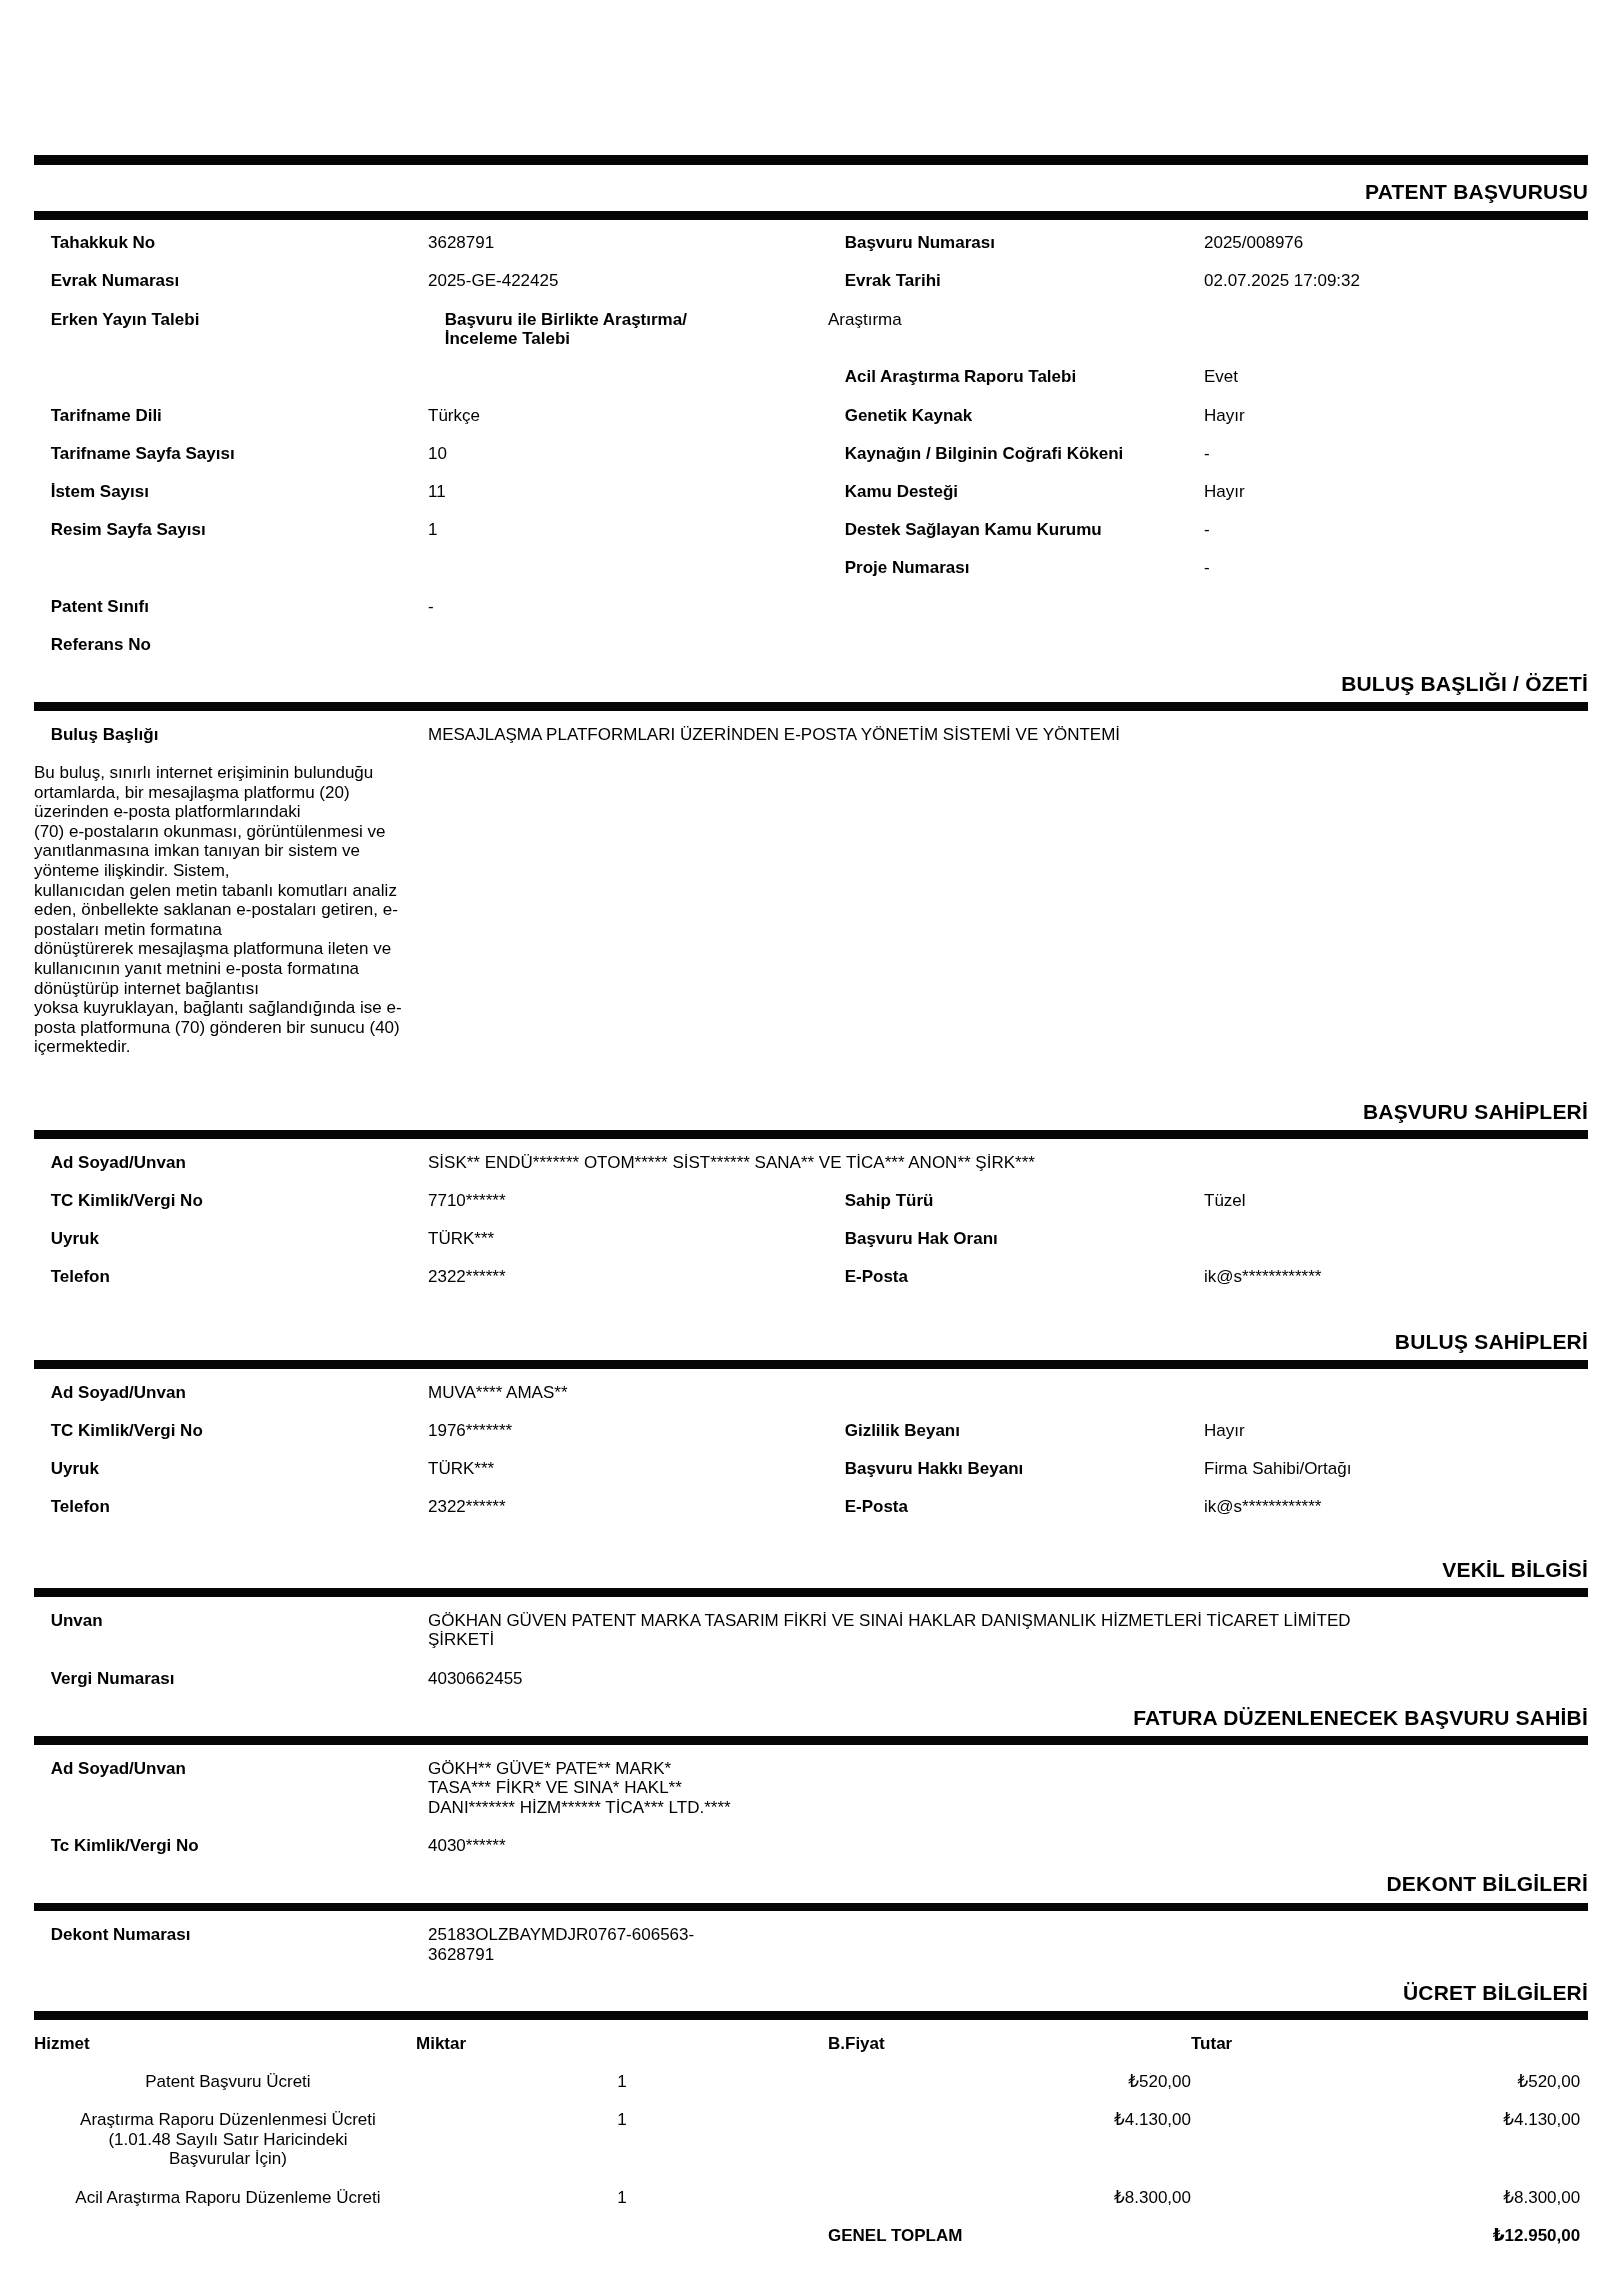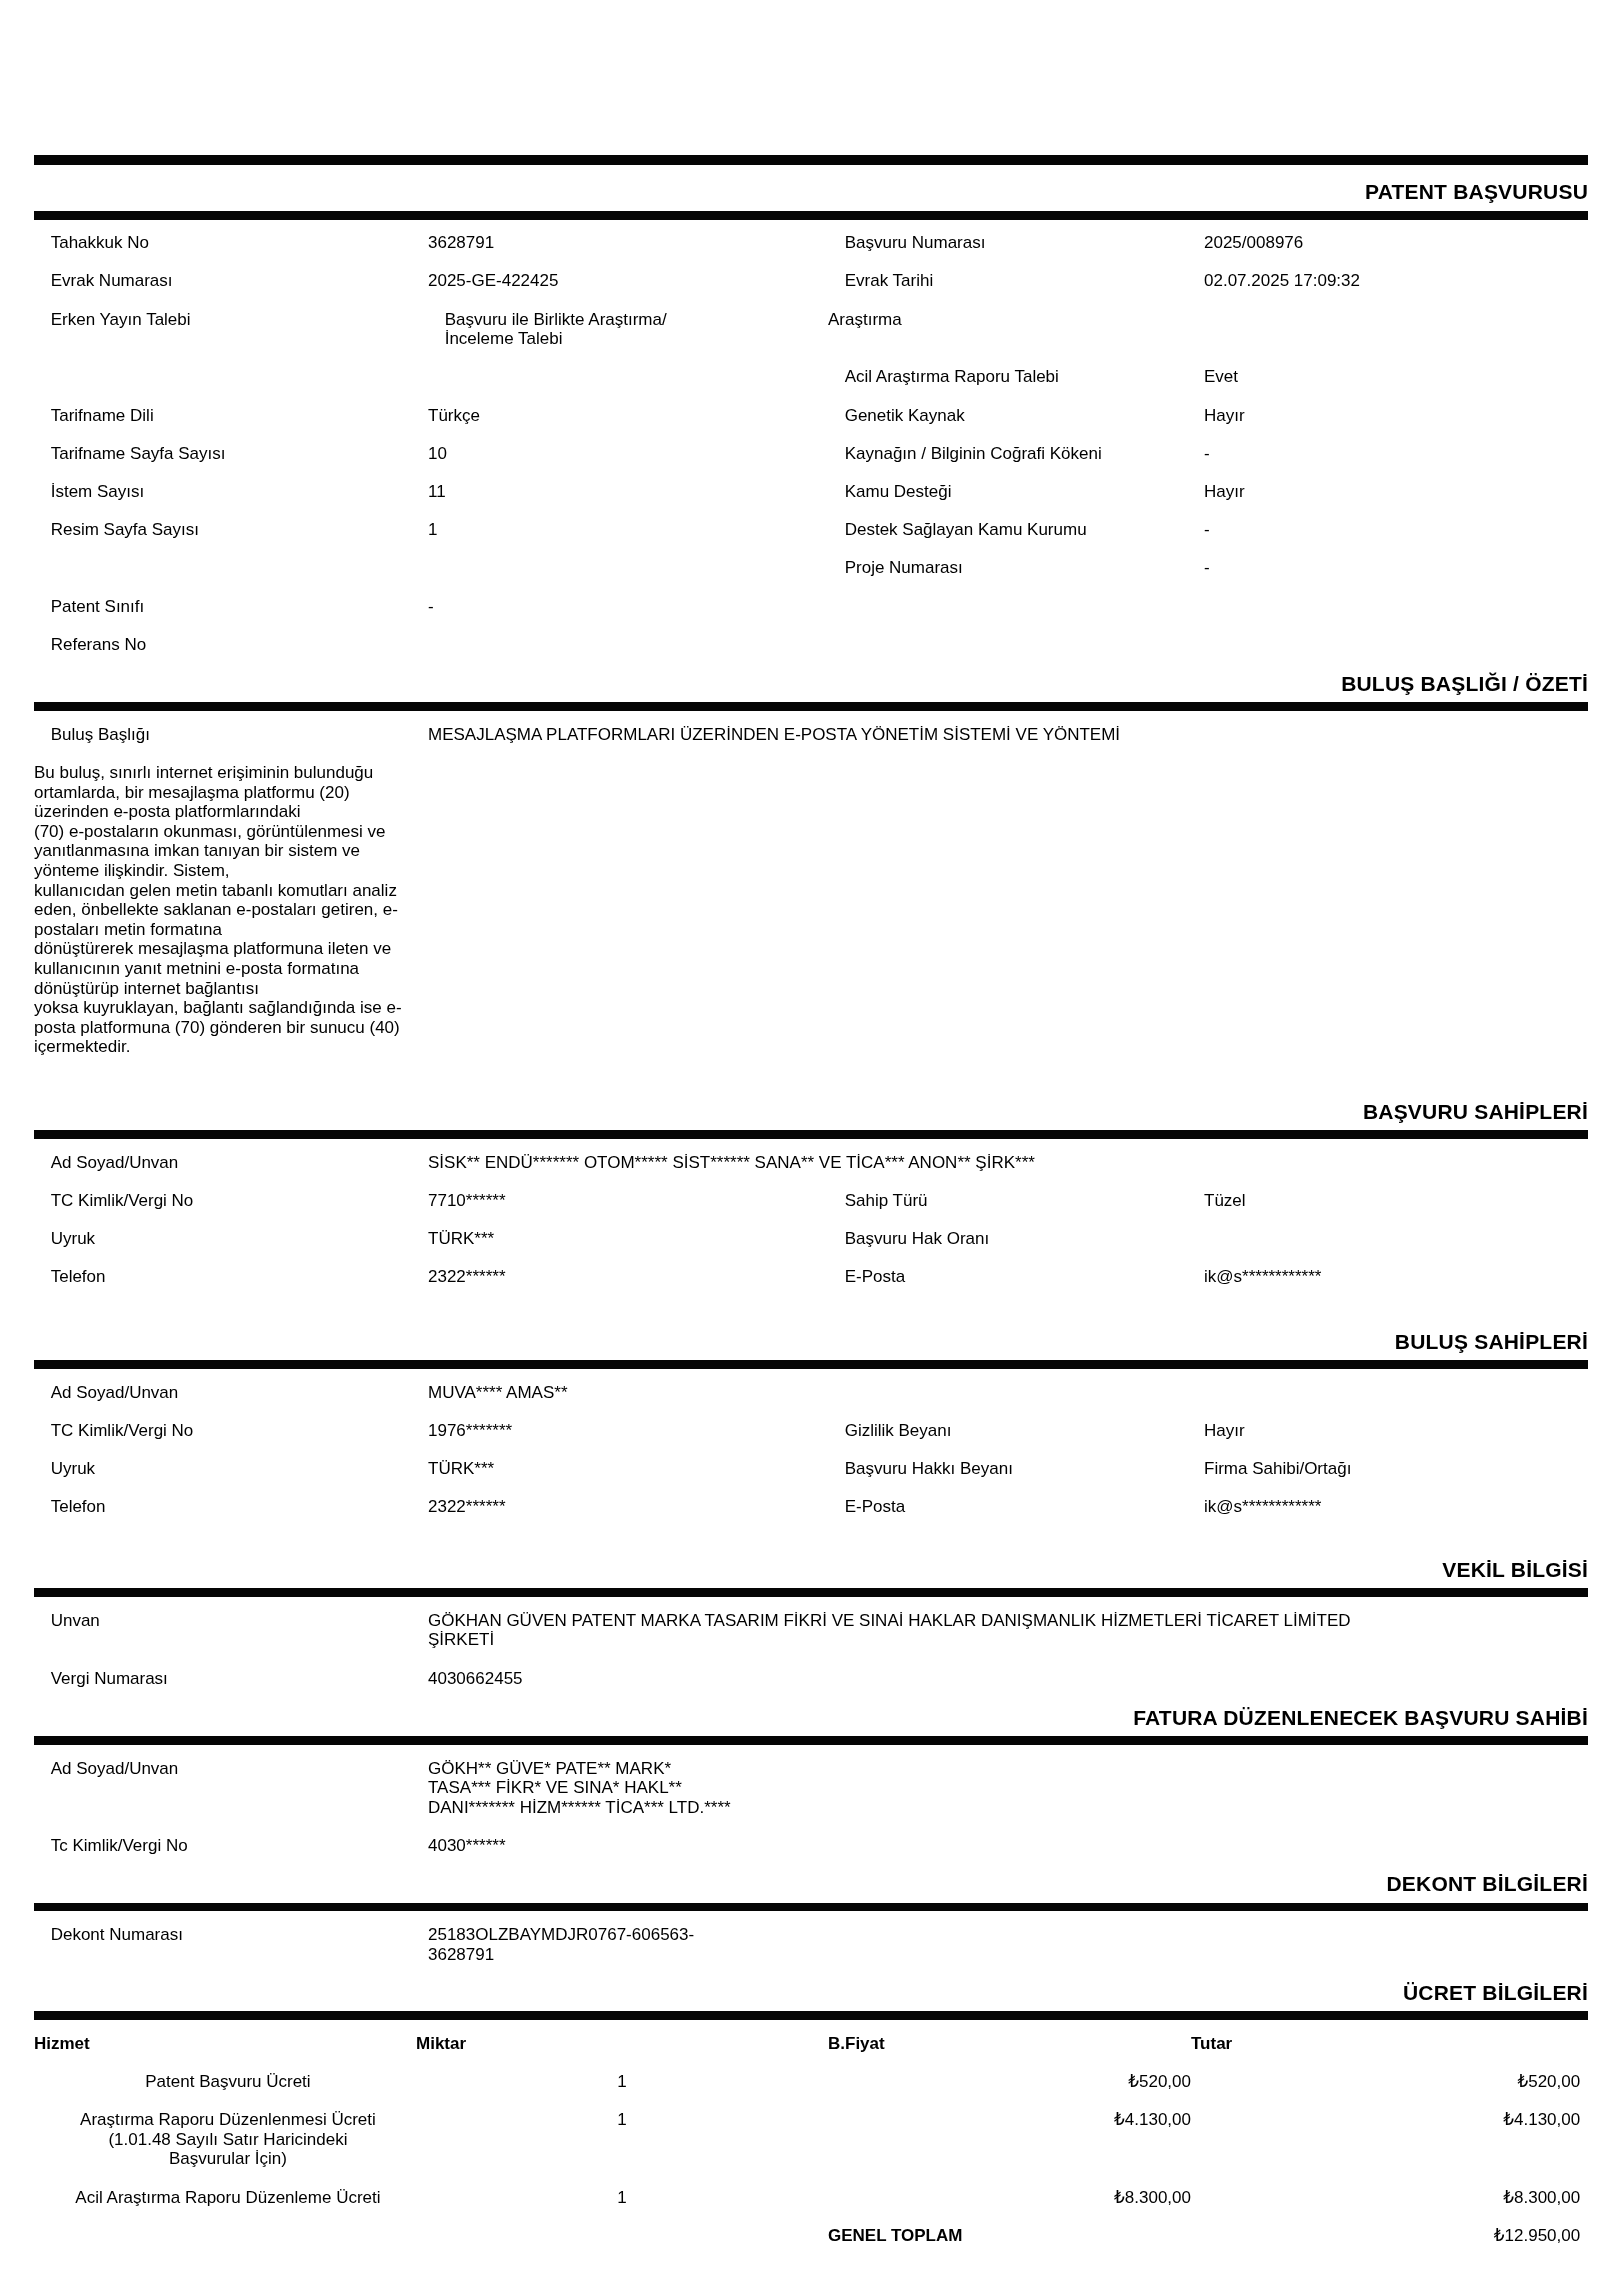--- a/index.html
+++ b/index.html
@@ -38,36 +38,36 @@
   .section-7 { margin-top: 9.8px; }
 
   
   .kv-row {
     display: grid;
     grid-template-columns: 394px 400px 376px 383px;
     margin-bottom: 18.6px;
   }
   .kv-row.span { grid-template-columns: 394px 1160px; }
   .cell { white-space: pre-line; }
-  .cell.label { font-weight: normal; padding-left: 16.7px; }
+  .cell.label { font-weight: bold; padding-left: 16.7px; }
 
   
   .fee-header, .fee-row, .fee-total {
     display: grid;
     grid-template-columns: 382px 412px 363px 397px;
     margin-bottom: 18.6px;
   }
   .fee-header div { font-weight: bold; text-align: left; }
   .fee-row .c1 { text-align: center; white-space: pre-line; padding-left: 5.9px; }
   .fee-row .c2 { text-align: center; }
   .fee-row .c3 { text-align: right; }
   .fee-row .c4 { text-align: right; padding-right: 7.8px; }
   .fee-total { margin-bottom: 0; }
   .fee-total .label { grid-column: 3; font-weight: bold; text-align: left; }
-  .fee-total .value { grid-column: 4; text-align: right; padding-right: 7.8px; }
+  .fee-total .value { grid-column: 4; text-align: right; padding-right: 7.8px; font-weight: bold; }
 </style>
 </head>
 <body>
 
 <div id="doc">
     <section class="section section-0">
       <div class="rule top"></div>
       <div class="section-title">PATENT BAŞVURUSU</div>
       <div class="rule title-rule"></div>
       <div class="kv-row">

